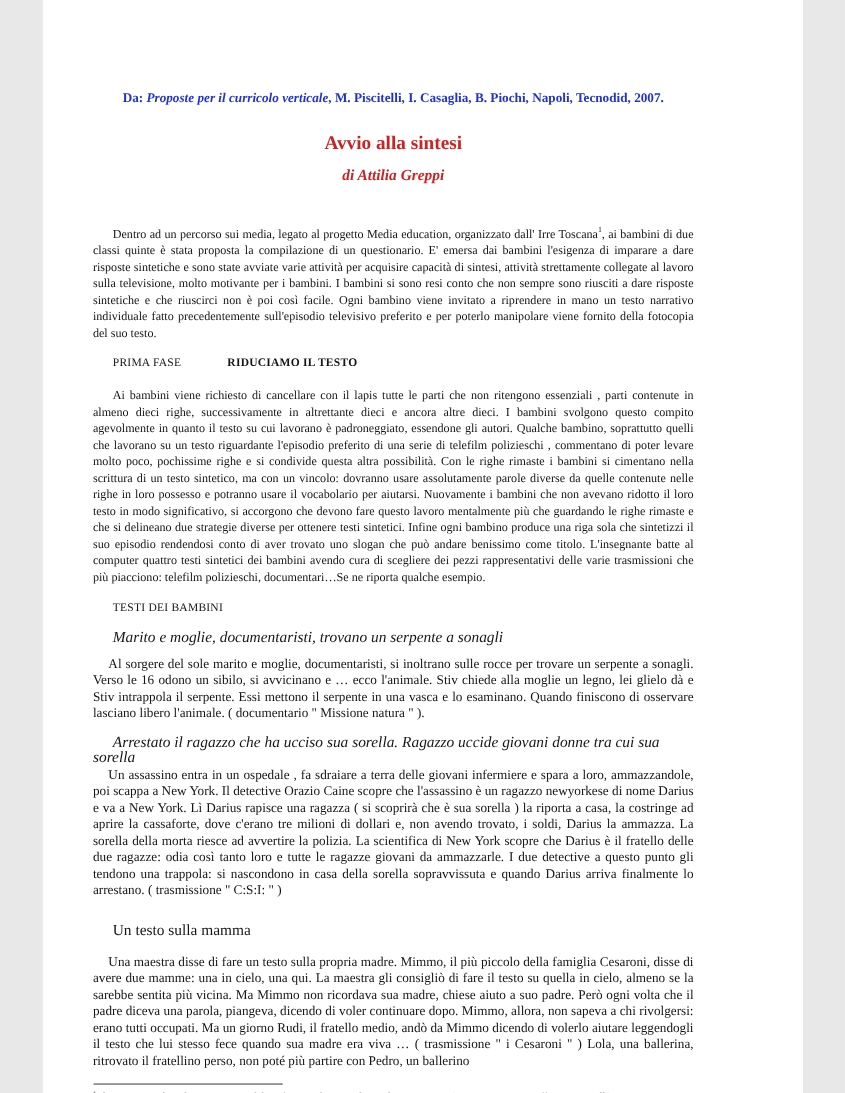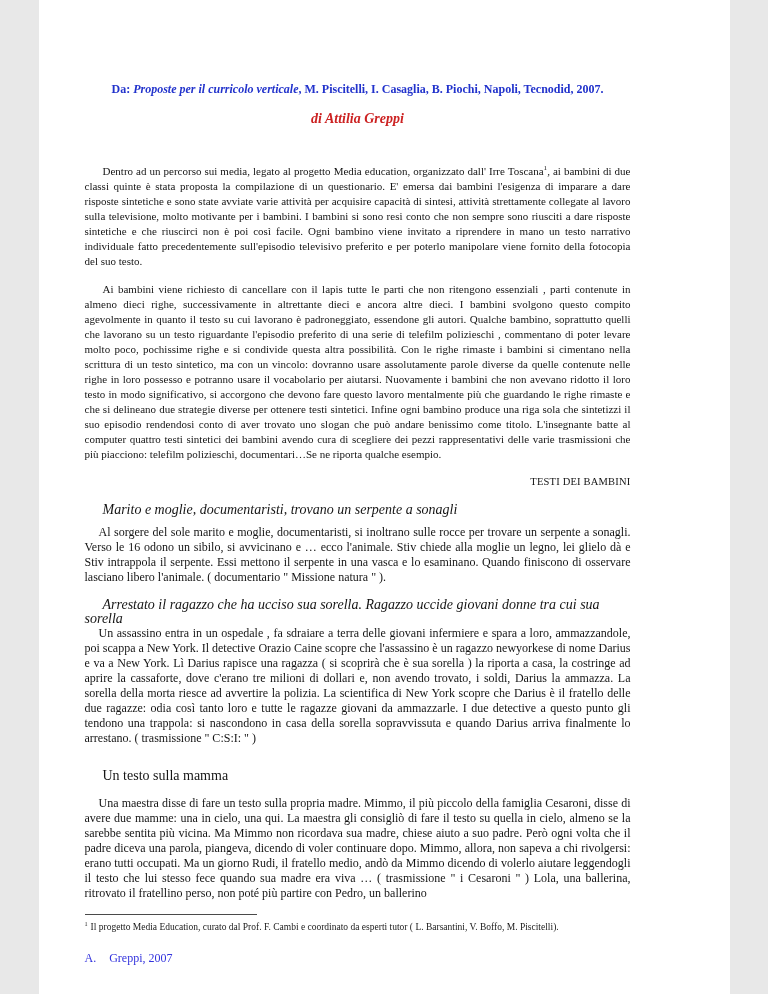--- a/index.html
+++ b/index.html
@@ -54,21 +54,20 @@
     text-indent: 18px;
     margin: 2px 0 15px 0;
     letter-spacing: 0.2px;
   }
   .subject-label {
     font-size: 10.5px;
     line-height: 14px;
     text-indent: 18px;
     margin: 8px 0 14px 0;
     letter-spacing: 0.2px;
-    text-align: right;
   }
   .kid-heading {
     font-size: 14px;
     line-height: 14px;
     font-style: italic;
     text-indent: 18px;
     margin: 0 0 8px 0;
   }
   .kid-heading.tight { margin: 13px 0 0 0; }
   .kid-heading.plain { font-style: normal; margin: 23px 0 13px 0; }
@@ -106,25 +105,27 @@
     margin-top: 17px;
   }
 </style>
 </head>
 <body>
 
 <div class="page">
 
   <div class="src"><span>Da: </span><span class="it">Proposte per il curricolo verticale</span><span>, M. Piscitelli, I. Casaglia, B. Piochi, Napoli, Tecnodid, 2007.</span></div>
 
+  <h1 class="title">Avvio alla sintesi</h1>
 
   <div class="byline">di Attilia Greppi</div>
 
   <div id="body-host">
       <div class="par"><span>Dentro ad un percorso sui </span><span class="it">media</span><span>, legato al progetto </span><span class="it">Media education</span><span>, organizzato dall' Irre Toscana</span><sup>1</sup><span>, ai bambini di due classi quinte è stata proposta la compilazione di un questionario. E' emersa dai bambini l'esigenza di imparare a dare risposte sintetiche e sono state avviate varie attività per acquisire capacità di sintesi, attività strettamente collegate al lavoro sulla televisione, molto motivante per i bambini. I bambini si sono resi conto che non sempre sono riusciti a dare risposte sintetiche e che riuscirci non è poi così facile. Ogni bambino viene invitato a riprendere in mano un testo narrativo individuale fatto precedentemente sull'episodio televisivo preferito e per poterlo manipolare viene fornito della fotocopia del suo testo.</span></div>
+      <div class="phase"><span>PRIMA FASE</span><span class="bd tab-gap">RIDUCIAMO IL TESTO</span></div>
       <div class="par"><span>Ai bambini viene richiesto di cancellare con il lapis tutte le parti che non ritengono essenziali , parti contenute in almeno dieci righe, successivamente in altrettante dieci e ancora altre dieci. I bambini svolgono questo compito agevolmente in quanto il testo su cui lavorano è padroneggiato, essendone gli autori. Qualche bambino, soprattutto quelli che lavorano su un testo riguardante l'episodio preferito di una serie di telefilm polizieschi , commentano di poter levare molto poco, pochissime righe e si condivide questa altra possibilità. Con le righe rimaste i bambini si cimentano nella scrittura di un testo sintetico, ma con un vincolo: dovranno usare assolutamente parole diverse da quelle contenute nelle righe in loro possesso e potranno usare il vocabolario per aiutarsi. Nuovamente i bambini che non avevano ridotto il loro testo in modo significativo, si accorgono che devono fare questo lavoro mentalmente più che guardando le righe rimaste e che si delineano due strategie diverse per ottenere testi sintetici. Infine ogni bambino produce una riga sola che sintetizzi il suo episodio rendendosi conto di aver trovato uno slogan che può andare benissimo come titolo. L'insegnante batte al computer quattro testi sintetici dei bambini avendo cura di scegliere dei pezzi rappresentativi delle varie trasmissioni che più piacciono: telefilm polizieschi, documentari…Se ne riporta qualche esempio.</span></div>
       <div class="subject-label"><span>TESTI DEI BAMBINI</span></div>
       <div class="kid-heading"><span>Marito e moglie, documentaristi, trovano un serpente a sonagli</span></div>
       <div class="kid-par"><span>Al sorgere del sole marito e moglie, documentaristi, si inoltrano sulle rocce per trovare un serpente a sonagli. Verso le 16 odono un sibilo, si avvicinano e … ecco l'animale. Stiv chiede alla moglie un legno, lei glielo dà e Stiv intrappola il serpente. Essi mettono il serpente in una vasca e lo esaminano. Quando finiscono di osservare lasciano libero l'animale. </span><span class="it">( documentario " Missione natura " ).</span></div>
       <div class="kid-heading tight"><span>Arrestato il ragazzo che ha ucciso sua sorella.  Ragazzo uccide giovani donne tra cui sua sorella</span></div>
       <div class="kid-par"><span>Un assassino entra in un ospedale , fa sdraiare a terra delle giovani infermiere e spara a loro, ammazzandole, poi scappa a New York. Il detective Orazio Caine scopre che l'assassino è un ragazzo newyorkese di nome Darius e va a New York. Lì Darius rapisce una ragazza ( si scoprirà che è sua sorella ) la riporta a casa, la costringe ad aprire la cassaforte, dove c'erano tre milioni di dollari e, non avendo trovato, i soldi, Darius la ammazza. La sorella della morta riesce ad avvertire la polizia. La scientifica di New York scopre che Darius è il fratello delle due ragazze: odia così tanto loro e tutte le ragazze giovani da ammazzarle. I due detective a questo punto gli tendono una trappola: si nascondono in casa della sorella sopravvissuta e quando Darius arriva finalmente lo arrestano. </span><span class="it">( trasmissione " C:S:I: " )</span></div>
       <div class="kid-heading plain"><span>Un testo sulla mamma</span></div>
       <div class="kid-par"><span>Una maestra disse di fare un testo sulla propria madre. Mimmo, il più piccolo della famiglia Cesaroni, disse di avere due mamme: una in cielo, una qui. La maestra gli consigliò di fare il testo su quella in cielo, almeno se la sarebbe sentita più vicina. Ma Mimmo non ricordava sua madre, chiese aiuto a suo padre. Però ogni volta che il padre diceva una parola, piangeva, dicendo di voler continuare dopo. Mimmo, allora, non sapeva a chi rivolgersi: erano tutti occupati. Ma un giorno Rudi, il fratello medio, andò da Mimmo dicendo di volerlo aiutare leggendogli il testo che lui stesso fece quando sua madre era viva … </span><span class="it">( trasmissione " i Cesaroni " ) </span><span>Lola, una ballerina, ritrovato il fratellino perso, non poté più partire con Pedro, un ballerino</span></div>
     </div>
 

